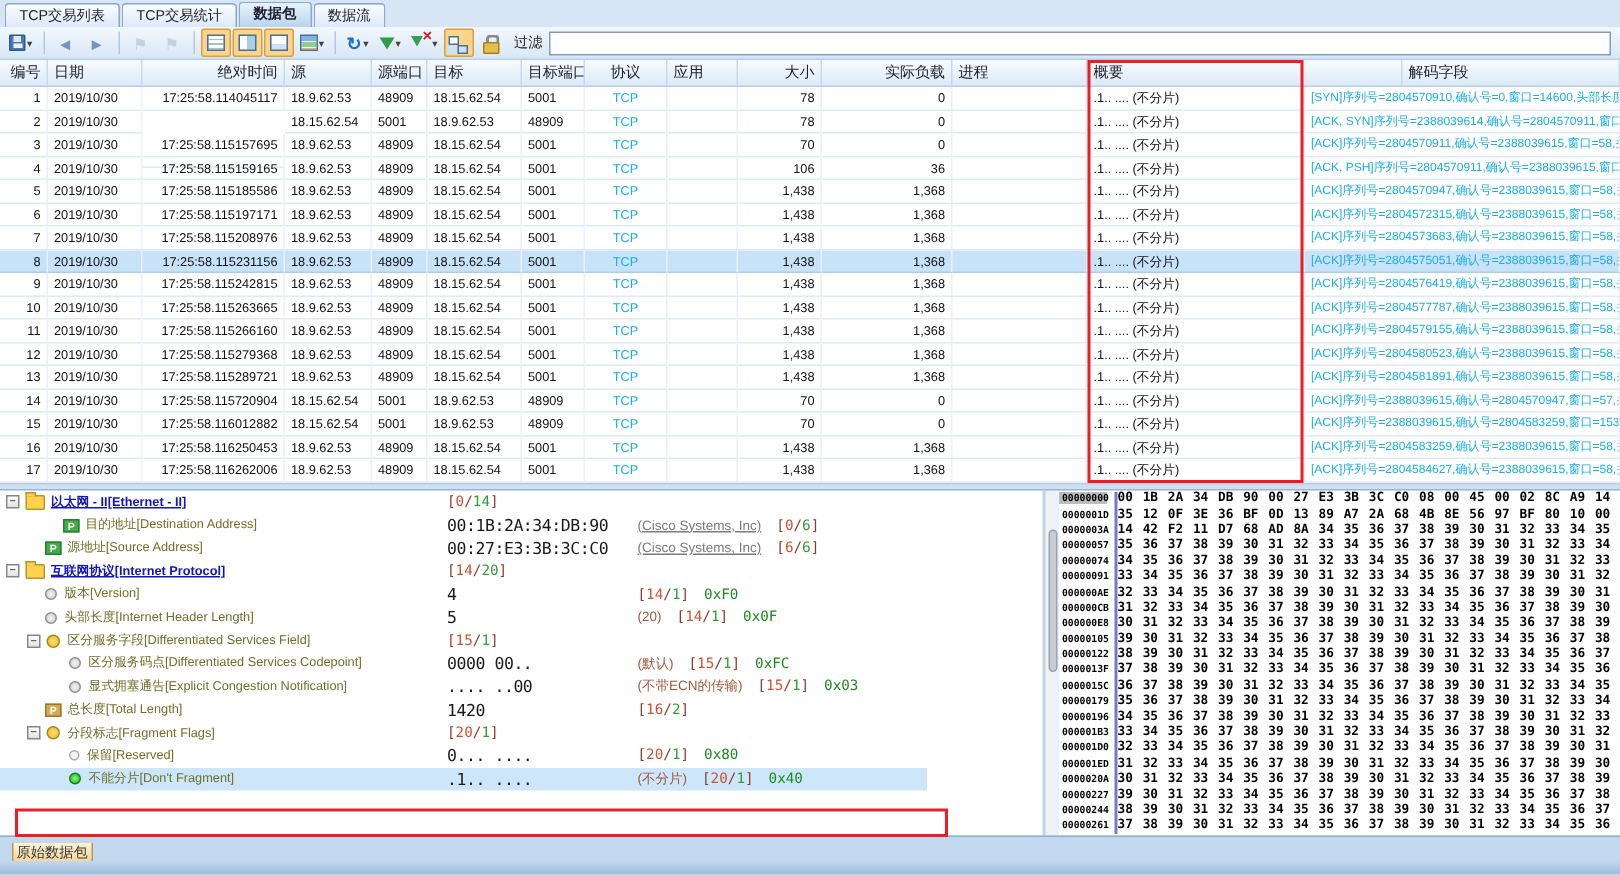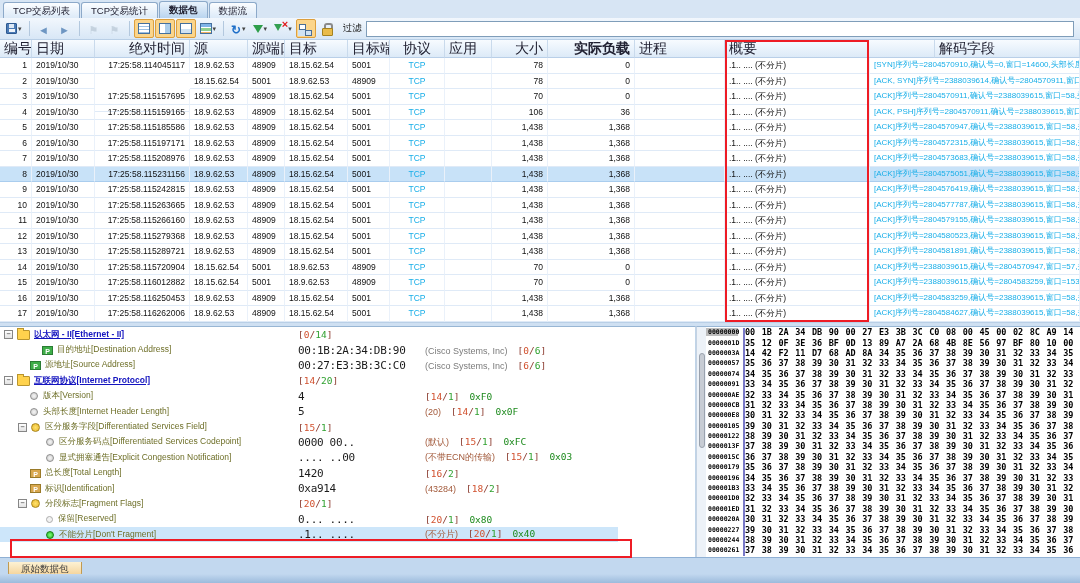--- a/index.html
+++ b/index.html
@@ -48,21 +48,21 @@
   .i-tree-icon::after{content:"";position:absolute;left:6px;top:7px;width:5px;height:4px;background:#cfe2f2;border:1px solid #4a6e96;box-shadow:-7px 0 0 0 #cfe2f2;}
   .i-lock-icon{position:relative;width:10px;height:12px;}
   .i-lock-icon::before{content:"";position:absolute;left:2px;top:0;width:5px;height:5px;border:2px solid #8a8a8a;border-bottom:none;border-radius:3px 3px 0 0;}
   .i-lock-icon::after{content:"";position:absolute;left:0;top:5px;width:9px;height:6px;background:#e9bb4a;border:1px solid #a5821e;border-radius:1px;}
   #filter-label{font-size:9.5px;color:#222;margin:0 4px 0 6px;white-space:nowrap;}
   #filter-input{flex:1;height:16px;border:1px solid #7f9db9;background:#fff;margin-right:3px;font-size:9px;padding:0 3px;outline:none;}
 
   
   #thead{position:absolute;left:0;top:40px;right:0;height:18px;display:flex;
          background:linear-gradient(#f7fbff,#dbe9f7);}
-  .hcell{border-right:1px solid #c9daec;border-bottom:1px solid #b9cfe8;font-size:14px;line-height:17px;
+  .hcell{border-right:1px solid #c9daec;border-bottom:1px solid #b9cfe8;font-size:10px;line-height:17px;
          color:#223;padding:0 4px;overflow:hidden;white-space:nowrap;flex:none;}
   #tbody{position:absolute;left:0;top:58px;right:0;height:264px;background:#fff;overflow:hidden;}
   .prow{display:flex;height:15.5px;background:#fff;}
   .prow.sel{background:#c8e2f8;}
   .prow.sel .pcell{border-bottom-color:#aacdee;}
   .pcell{border-right:1px solid #eaf1fa;border-bottom:1px solid #dfeaf7;font-size:8.5px;line-height:14.5px;
          color:#111;padding:0 4px;overflow:hidden;white-space:nowrap;flex:none;}
   .a-r{text-align:right;} .a-c{text-align:center;} .a-l{text-align:left;}
   .c-cyan{color:#18aee8;}
   .c-sum{font-size:8px;}
@@ -80,21 +80,21 @@
         border-top:1px solid #98b6d4;border-right:1px solid #c0d4e8;overflow:hidden;}
   .trow{position:relative;height:15.4px;display:flex;align-items:center;white-space:nowrap;font-size:8.5px;}
   .trow.sel{background:#cde6fa;}
   .exp{width:9px;height:9px;border:1px solid #868686;background:linear-gradient(#fff,#e2e2e2);
        color:#333;font:7px/7px "DejaVu Sans Mono",monospace;text-align:center;margin-right:4px;flex:none;}
   .tlabel{color:#6e6f28;overflow:hidden;}
   .lv0 .tlabel{color:#1414bf;font-weight:bold;text-decoration:underline;}
   .tval{position:absolute;left:298px;font:11px "DejaVu Sans Mono",monospace;color:#1a1a1a;letter-spacing:-.3px;}
   .tex{position:absolute;display:flex;gap:10px;align-items:baseline;}
   .tparen{color:#a2593a;font-size:9px;}
-  .tparen.dim{color:#7b7b7b;}
+  .tparen.dim{color:#7b7b7b;text-decoration:underline;}
   .trng{font:9.5px "DejaVu Sans Mono",monospace;color:#8b3a2e;}
   .trng .ra{color:#d2512e;} .trng .rb{color:#2fa12f;}
   .tmask{font:9.5px "DejaVu Sans Mono",monospace;color:#1d8a1d;}
   .t-folder-icon{width:13px;height:10px;background:#ffd24d;border:1px solid #b9952e;border-radius:1px;position:relative;margin-right:4px;flex:none;}
   .t-folder-icon::before{content:"";position:absolute;left:-1px;top:-3px;width:5px;height:2px;background:#ffd24d;border:1px solid #b9952e;border-bottom:none;}
   .t-address-icon,.t-field-icon{width:11px;height:9px;color:#fff;font-size:7px;line-height:9px;text-align:center;font-weight:bold;margin-right:4px;flex:none;}
   .t-address-icon{background:#3fae49;border:1px solid #2a7c33;}
   .t-field-icon{background:#d9a850;border:1px solid #9a7a28;}
   .t-address-icon::before,.t-field-icon::before{content:"P";}
   .t-bullet-icon{width:8px;height:8px;border-radius:50%;background:radial-gradient(#f6f6f6,#c9c9c9);border:1px solid #8f8f8f;margin-right:5px;flex:none;}
@@ -111,21 +111,21 @@
        border-top:1px solid #98b6d4;overflow:hidden;}
   #hexsep{position:absolute;left:37px;top:1px;width:2px;height:228px;background:#7878c8;}
   .hrow{display:flex;height:10.4px;align-items:center;}
   .hoff{width:32px;flex:none;font:bold 6.5px "DejaVu Sans Mono",monospace;color:#000;padding-left:2px;}
   .hoff.sel{background:#bdbdbd;}
   .hbytes{display:flex;margin-left:7px;flex:none;}
   .hb{width:16.75px;flex:none;font:bold 8.5px "DejaVu Sans Mono",monospace;color:#000;}
 
   
   #bottabbar{position:absolute;left:0;top:557px;right:0;height:17px;background:#c2d8ef;border-top:1px solid #8fb0d4;}
-  #bottab{margin-left:8px;display:inline-block;padding:0 12px;height:16px;line-height:14px;
+  #bottab{margin-left:8px;display:inline-block;padding:0 2px;height:16px;line-height:14px;
           background:linear-gradient(#fdf2d4,#f3cf92);border:1px solid #c09a52;border-top:none;
           border-radius:0 0 5px 5px;font-size:9.5px;color:#3a3a3a;}
   #bottomstrip{position:absolute;left:0;top:574px;right:0;height:9px;background:linear-gradient(#c2d8ef,#9cbbdc);}
 </style>
 </head>
 <body>
 
 <div id="tabbar">
     <div class="tab">TCP交易列表</div>
     <div class="tab">TCP交易统计</div>
@@ -195,21 +195,21 @@
     <div class="hcell a-r" style="width: 32px;">编号</div>
     <div class="hcell a-l" style="width: 63px;">日期</div>
     <div class="hcell a-r" style="width: 95px;">绝对时间</div>
     <div class="hcell a-l" style="width: 58px;">源</div>
     <div class="hcell a-l" style="width: 37px;">源端口</div>
     <div class="hcell a-l" style="width: 63px;">目标</div>
     <div class="hcell a-l" style="width: 42px;">目标端口</div>
     <div class="hcell a-c" style="width: 55px;">协议</div>
     <div class="hcell a-l" style="width: 47px;">应用</div>
     <div class="hcell a-r" style="width: 56px;">大小</div>
-    <div class="hcell a-r" style="width: 87px; font-weight: bold;">实际负载</div>
+    <div class="hcell a-r" style="width: 87px;">实际负载</div>
     <div class="hcell a-l" style="width: 90px;">进程</div>
     <div class="hcell a-l flexcell">概要</div>
     <div class="hcell a-l" style="width: 145px;">解码字段</div>
   </div>
 <div id="tbody">
     <div class="prow">
       <div class="pcell a-r" style="width: 32px;">1</div>
       <div class="pcell a-l" style="width: 63px;">2019/10/30</div>
       <div class="pcell a-r" style="width: 95px;">17:25:58.114045117</div>
       <div class="pcell a-l" style="width: 58px;">18.9.62.53</div>
@@ -566,29 +566,20 @@
         <span class="trng">[<span class="ra">15</span>/<span class="rb">1</span>]</span>
         <span class="tmask">0x03</span>
       </span>
     </div>
     <div class="trow lv1" style="padding-left: 30px;">
       <span class="t-field-icon"></span>
       <span class="tlabel">总长度[Total Length]</span>
       <span class="tval">1420</span>
       <span class="tex" style="left: 425px;">
         <span class="trng">[<span class="ra">16</span>/<span class="rb">2</span>]</span>
-      </span>
-    </div>
-    <div class="trow lv1" style="padding-left: 30px;">
-      <span class="t-field-icon"></span>
-      <span class="tlabel">标识[Identification]</span>
-      <span class="tval">0xa914</span>
-      <span class="tex" style="left: 425px;">
-        <span class="tparen">(43284)</span>
-        <span class="trng">[<span class="ra">18</span>/<span class="rb">2</span>]</span>
       </span>
     </div>
     <div class="trow lv1" style="padding-left: 18px;">
       <span class="exp">−</span>
       <span class="t-group-icon"></span>
       <span class="tlabel">分段标志[Fragment Flags]</span>
       <span class="tex" style="left: 298px;">
         <span class="trng">[<span class="ra">20</span>/<span class="rb">1</span>]</span>
       </span>
     </div>

